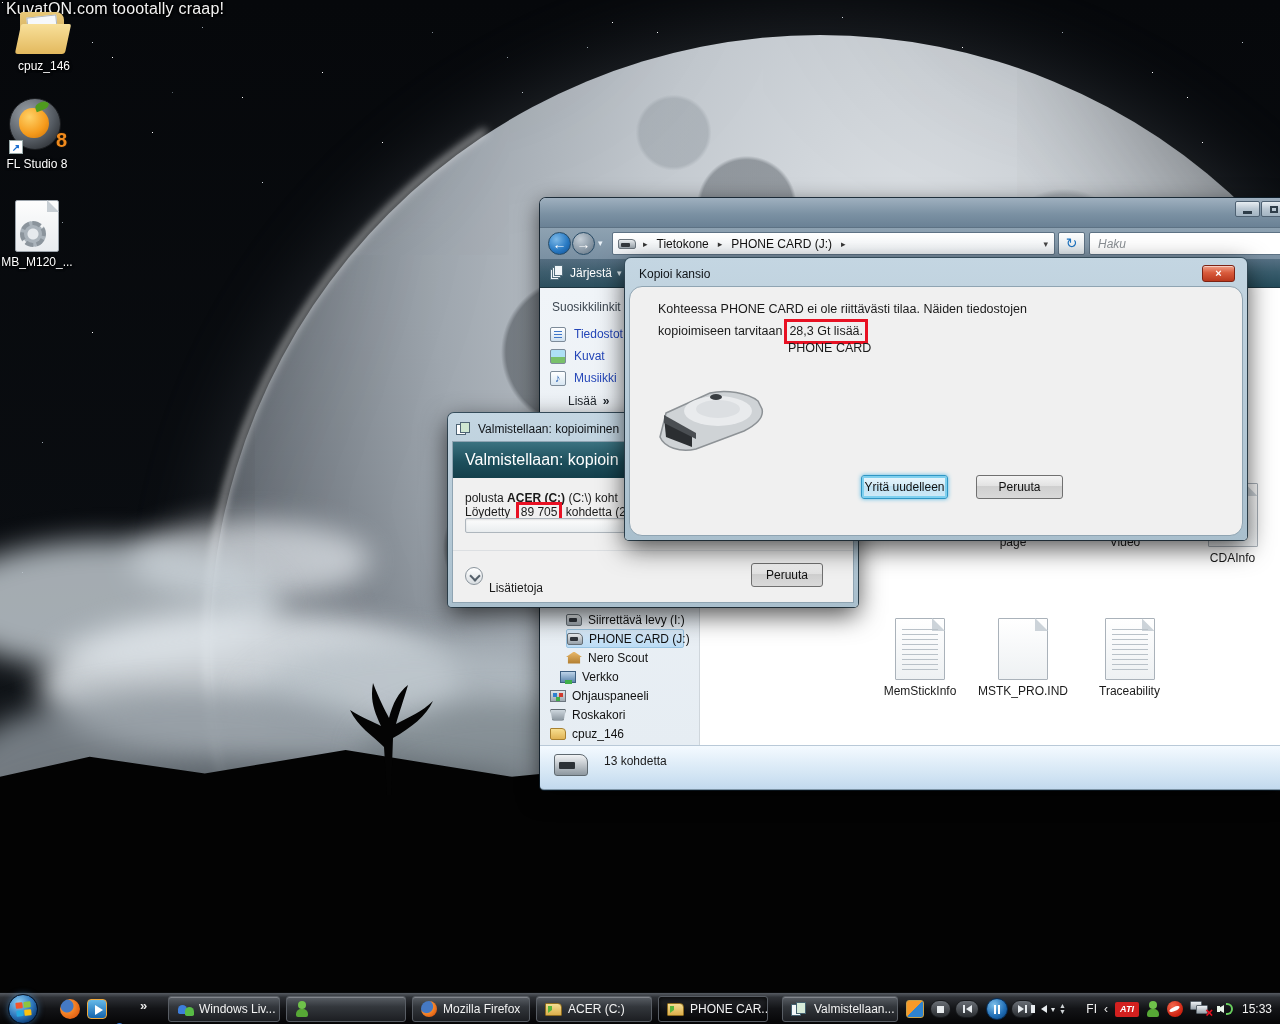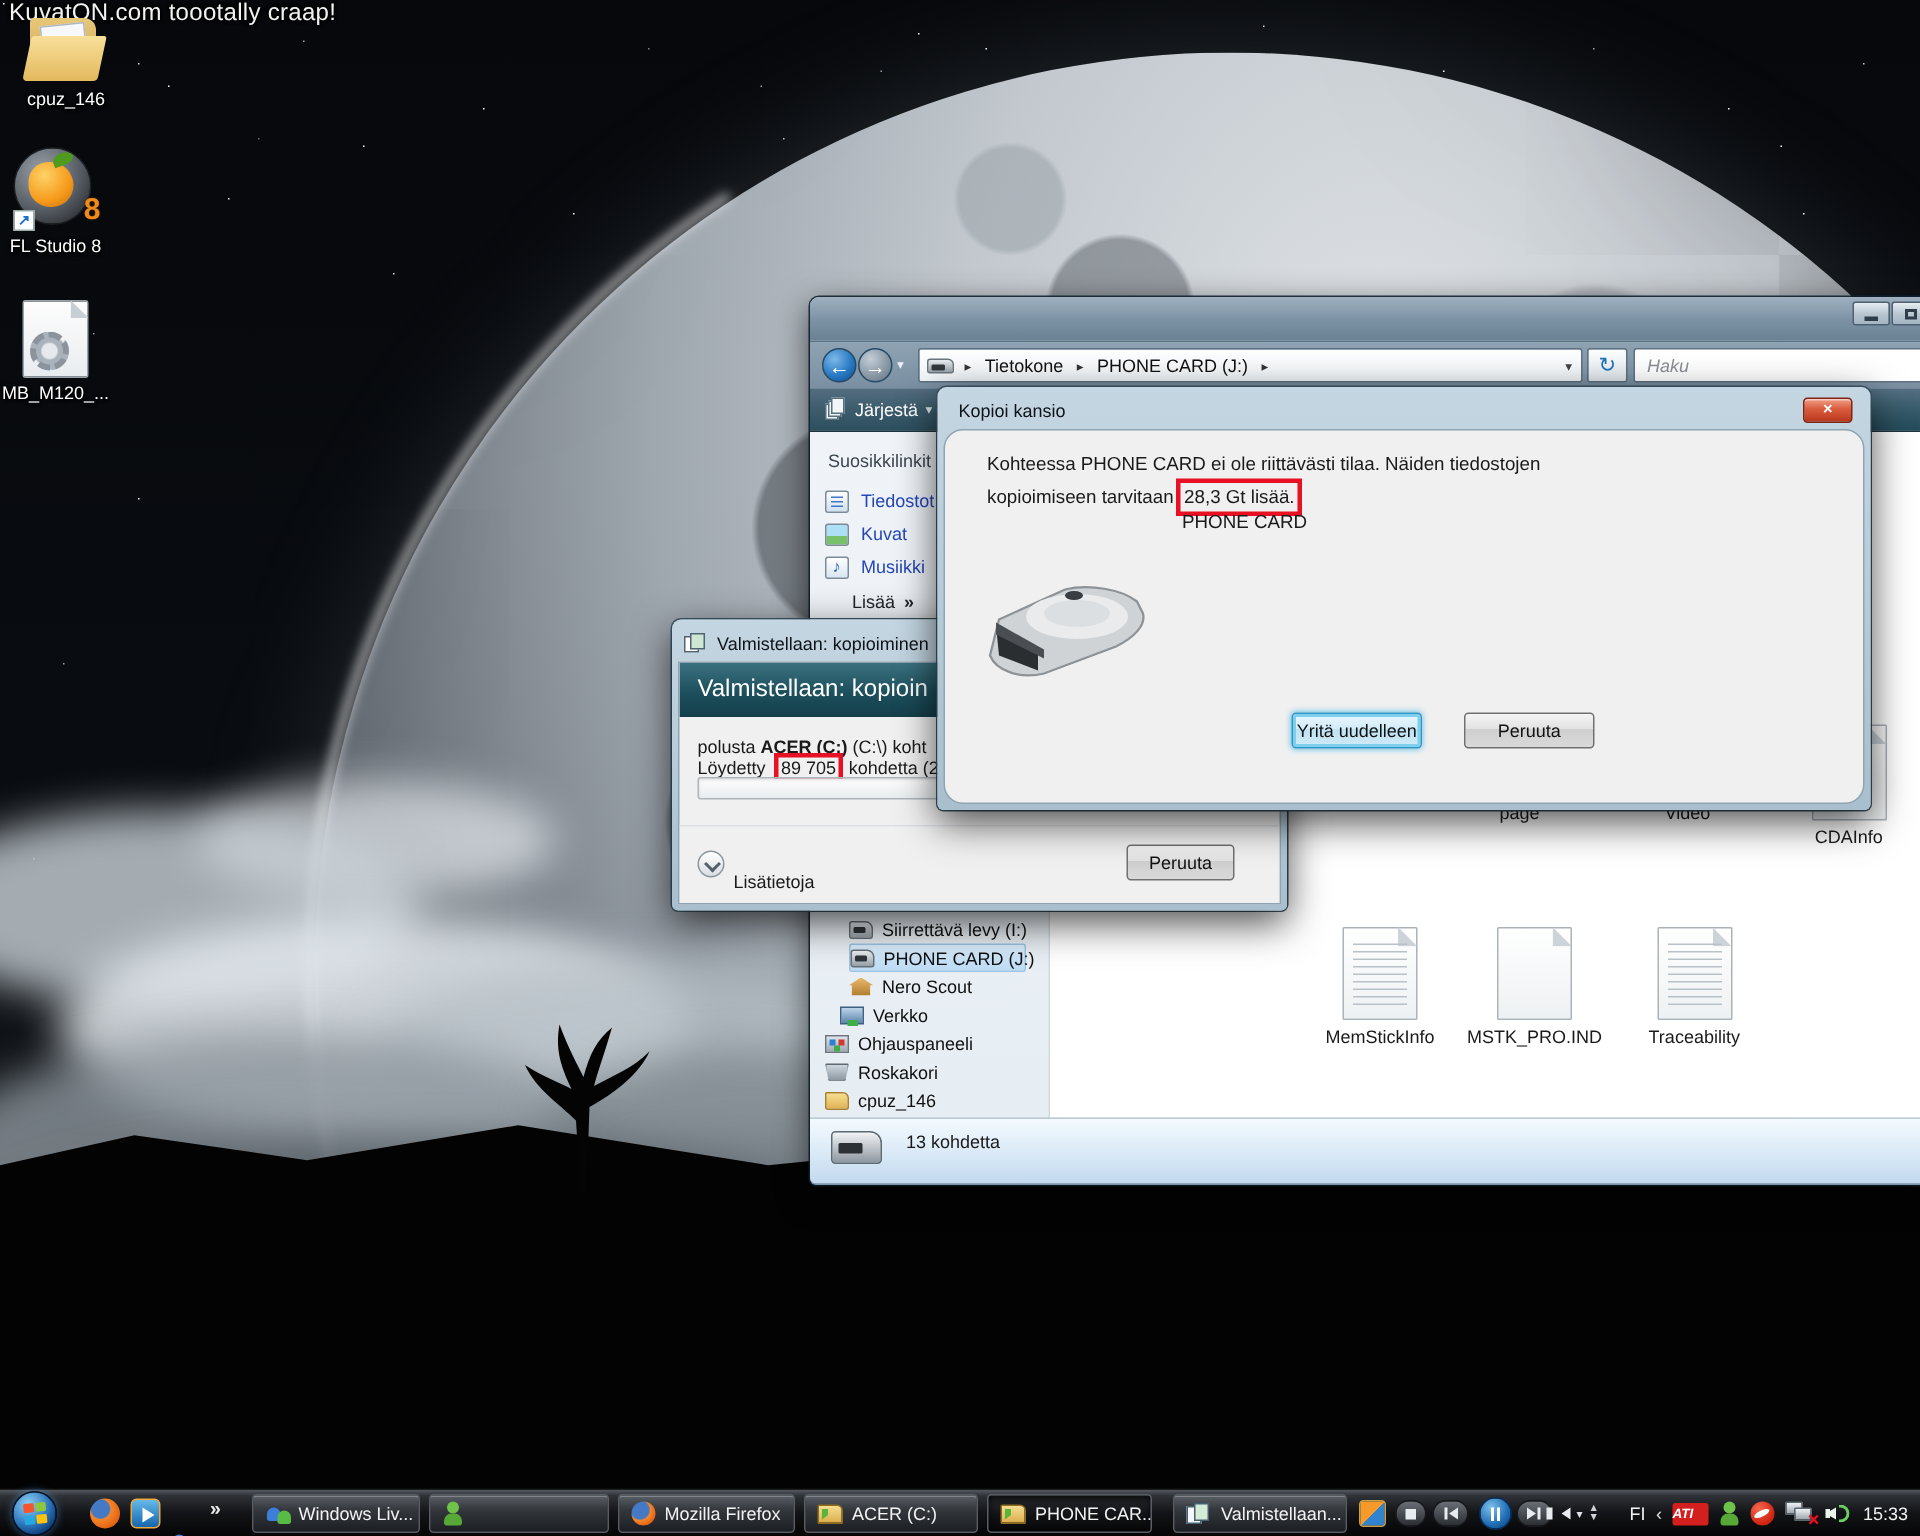--- a/index.html
+++ b/index.html
@@ -220,21 +220,21 @@
   .pausec .bar2 { height:9px; background:#fff; }
   .volw { display:flex; align-items:center; margin-left:2px; color:#dfe3e6; }
   .spk { width:0; height:0; border-top:4px solid transparent; border-bottom:4px solid transparent; border-right:6px solid #e8ecef; position:relative; }
   .spk::after { content:""; position:absolute; left:-10px; top:-4px; width:4px; height:8px; background:#e8ecef; }
   .volw .vcaret { font-size:8px; margin-left:4px; }
   .spinner { display:flex; flex-direction:column; color:#cfd3d6; font-size:7px; line-height:6px; margin-left:4px; }
   .tray { position:absolute; right:0; top:0; height:32px; display:flex; align-items:center; }
   .tray > * { margin-right:7px; }
   .lang { color:#f2f2f2; font-size:12px; }
   .collapse { color:#e6e6e6; font-size:12px; }
-  .ati { width:24px; height:15px; background:#d3201f; border-radius:2px; color:#fff; font-size:9px; font-weight:bold; font-style:italic; text-align:left; line-height:15px; }
+  .ati { width:24px; height:15px; background:#d3201f; border-radius:2px; color:#fff; font-size:9px; font-weight:bold; font-style:italic; text-align:center; line-height:15px; }
   .trend { position:relative; width:16px; height:16px; border-radius:50%; background:radial-gradient(circle at 35% 30%, #f3694f, #cf2210 70%); }
   .trend::after { content:""; position:absolute; left:2px; top:6px; width:11px; height:4px; border-radius:50%; background:#fff; transform:rotate(-25deg); }
   .netx { position:relative; width:20px; height:16px; }
   .netx .m1,.netx .m2 { position:absolute; width:12px; height:9px; background:linear-gradient(180deg,#eef2f5,#9aa4ac); border:1px solid #5c666e; border-radius:1px; }
   .netx .m1 { left:0; top:0; } .netx .m2 { left:6px; top:4px; }
   .netx .x { position:absolute; right:-3px; bottom:-3px; color:#e81123; font-weight:bold; font-size:13px; text-shadow:0 0 1px #600; }
   .vol16 { position:relative; width:18px; height:16px; }
   .vol16 .cone { position:absolute; left:0; top:4px; width:0; height:0; border-top:4px solid transparent; border-bottom:4px solid transparent; border-right:7px solid #e9f5ea; }
   .vol16 .cbox { position:absolute; left:0; top:5px; width:3px; height:6px; background:#e9f5ea; }
   .vol16 .w { position:absolute; left:9px; top:2px; width:7px; height:12px; border:2px solid #69cf5e; border-left:0; border-radius:0 7px 7px 0; }

